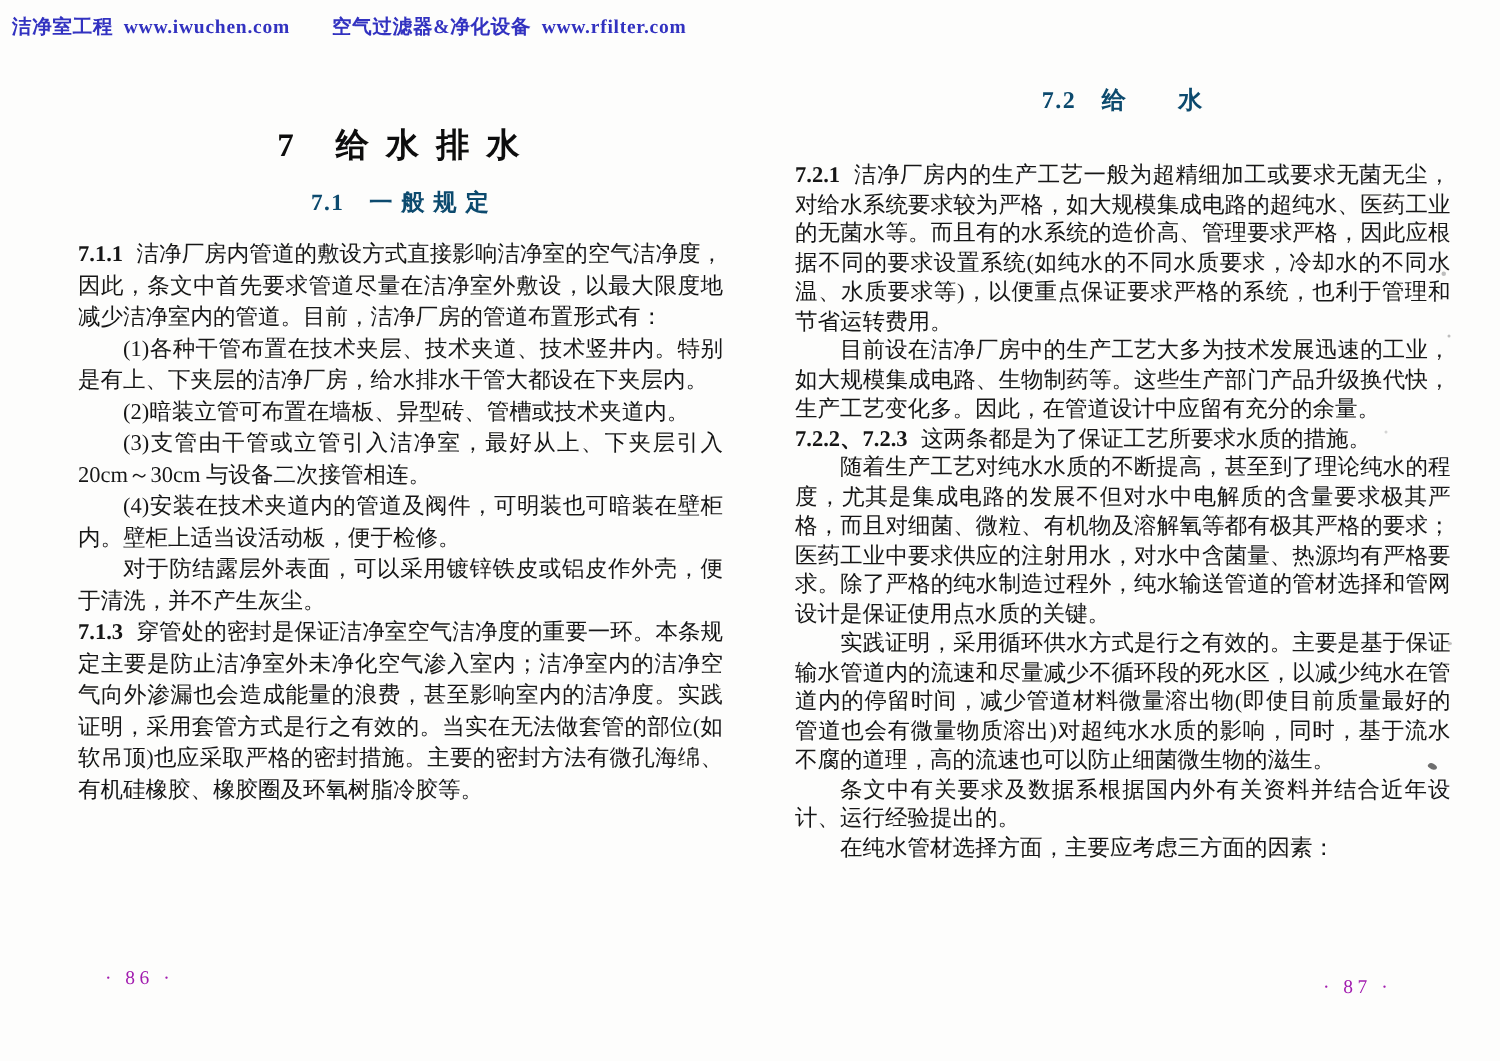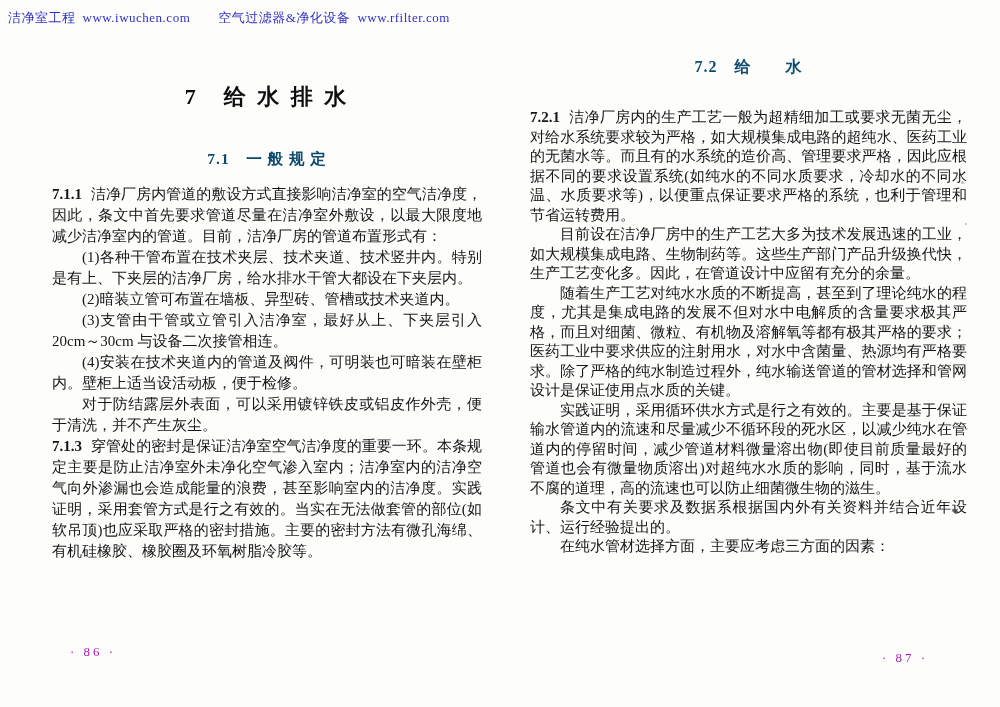--- a/index.html
+++ b/index.html
@@ -5,28 +5,28 @@
   html,body{margin:0;padding:0;background:#ffffff;}
   .sheet{
     position:relative;width:1000px;height:707px;background:#fdfdfc;
     font-family:"Liberation Serif","DejaVu Serif",serif;color:#161616;overflow:hidden;
   }
   
   .site-header{
     position:absolute;top:9px;left:8px;font-size:13px;letter-spacing:0.5px;
     color:#3232c0;white-space:nowrap;
   }
-  .site-header .site-link{color:#3232c0;text-decoration:none;margin-right:28px;cursor:pointer;}
+  .site-header .site-link{color:#3232c0;text-decoration:none;margin-right:28px;cursor:pointer;font-weight:bold;}
   .site-header .site-name{margin-right:7px;}
 
   
   .page-left{position:absolute;left:52px;top:82px;width:430px;}
   .chapter-title{margin:0;text-align:center;font-weight:bold;font-size:22px;letter-spacing:3px;color:#0d0d0d;}
   .section-heading{margin:0;text-align:center;font-weight:bold;font-size:15.5px;letter-spacing:1px;color:#0c4a6e;}
-  .page-left .section-heading{margin-top:37px;}
+  .page-left .section-heading{margin-top:13px;}
   .page-left .body{margin-top:14px;font-size:15px;line-height:21px;text-align:justify;}
 
   
   .page-right{position:absolute;left:530px;top:57px;width:437px;}
   .page-right .section-heading{font-size:16px;}
   .page-right .body{margin-top:30px;font-size:15px;line-height:19.5px;text-align:justify;}
 
   p.para{margin:0;}
   p.para.indent{text-indent:2em;}
   .num{font-weight:bold;margin-right:0.6em;}
@@ -65,20 +65,21 @@
       <p class="para indent"><span>对于防结露层外表面，可以采用镀锌铁皮或铝皮作外壳，便于清洗，并不产生灰尘。</span></p>
       <p class="para"><b class="num">7.1.3</b><span>穿管处的密封是保证洁净室空气洁净度的重要一环。本条规定主要是防止洁净室外未净化空气渗入室内；洁净室内的洁净空气向外渗漏也会造成能量的浪费，甚至影响室内的洁净度。实践证明，采用套管方式是行之有效的。当实在无法做套管的部位(如软吊顶)也应采取严格的密封措施。主要的密封方法有微孔海绵、有机硅橡胶、橡胶圈及环氧树脂冷胶等。</span></p>
     </div>
   </div>
 
   <div class="page-right">
     <h2 class="section-heading">7.2　给　　水</h2>
     <div class="body">
       <p class="para"><b class="num">7.2.1</b><span>洁净厂房内的生产工艺一般为超精细加工或要求无菌无尘，对给水系统要求较为严格，如大规模集成电路的超纯水、医药工业的无菌水等。而且有的水系统的造价高、管理要求严格，因此应根据不同的要求设置系统(如纯水的不同水质要求，冷却水的不同水温、水质要求等)，以便重点保证要求严格的系统，也利于管理和节省运转费用。</span></p>
       <p class="para indent"><span>目前设在洁净厂房中的生产工艺大多为技术发展迅速的工业，如大规模集成电路、生物制药等。这些生产部门产品升级换代快，生产工艺变化多。因此，在管道设计中应留有充分的余量。</span></p>
+      <p class="para"><b class="num">7.2.2、7.2.3</b><span>这两条都是为了保证工艺所要求水质的措施。</span></p>
       <p class="para indent"><span>随着生产工艺对纯水水质的不断提高，甚至到了理论纯水的程度，尤其是集成电路的发展不但对水中电解质的含量要求极其严格，而且对细菌、微粒、有机物及溶解氧等都有极其严格的要求；医药工业中要求供应的注射用水，对水中含菌量、热源均有严格要求。除了严格的纯水制造过程外，纯水输送管道的管材选择和管网设计是保证使用点水质的关键。</span></p>
       <p class="para indent"><span>实践证明，采用循环供水方式是行之有效的。主要是基于保证输水管道内的流速和尽量减少不循环段的死水区，以减少纯水在管道内的停留时间，减少管道材料微量溶出物(即使目前质量最好的管道也会有微量物质溶出)对超纯水水质的影响，同时，基于流水不腐的道理，高的流速也可以防止细菌微生物的滋生。</span></p>
       <p class="para indent"><span>条文中有关要求及数据系根据国内外有关资料并结合近年设计、运行经验提出的。</span></p>
       <p class="para indent"><span>在纯水管材选择方面，主要应考虑三方面的因素：</span></p>
     </div>
   </div>
 
   <div class="page-num pn-left">· 86 ·</div>
   <div class="page-num pn-right">· 87 ·</div>
 

